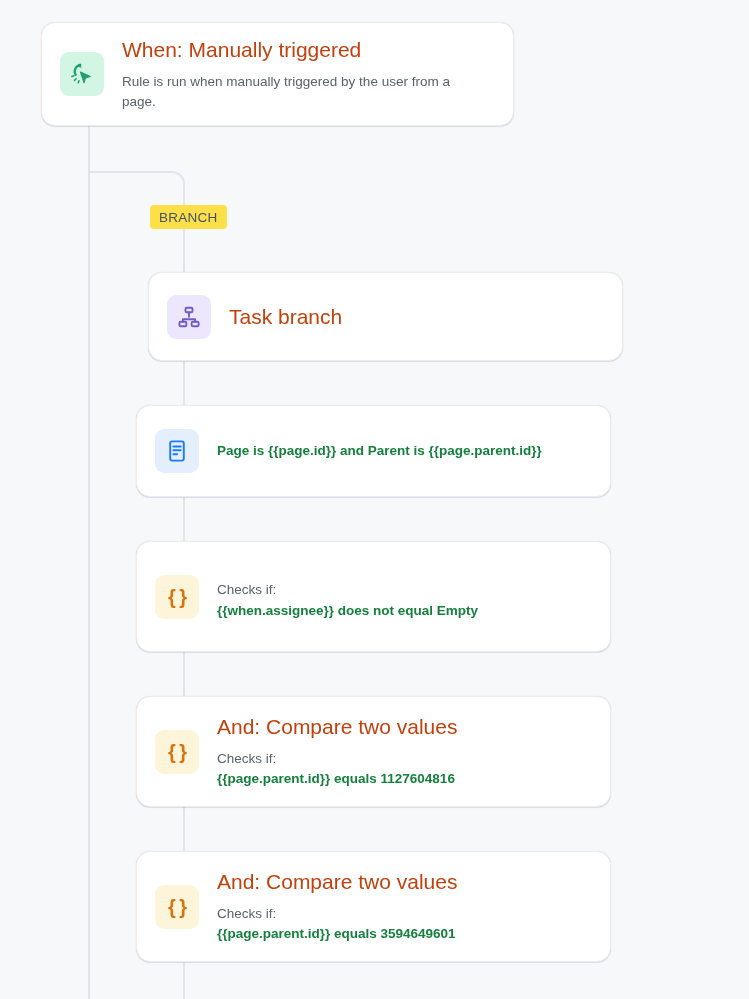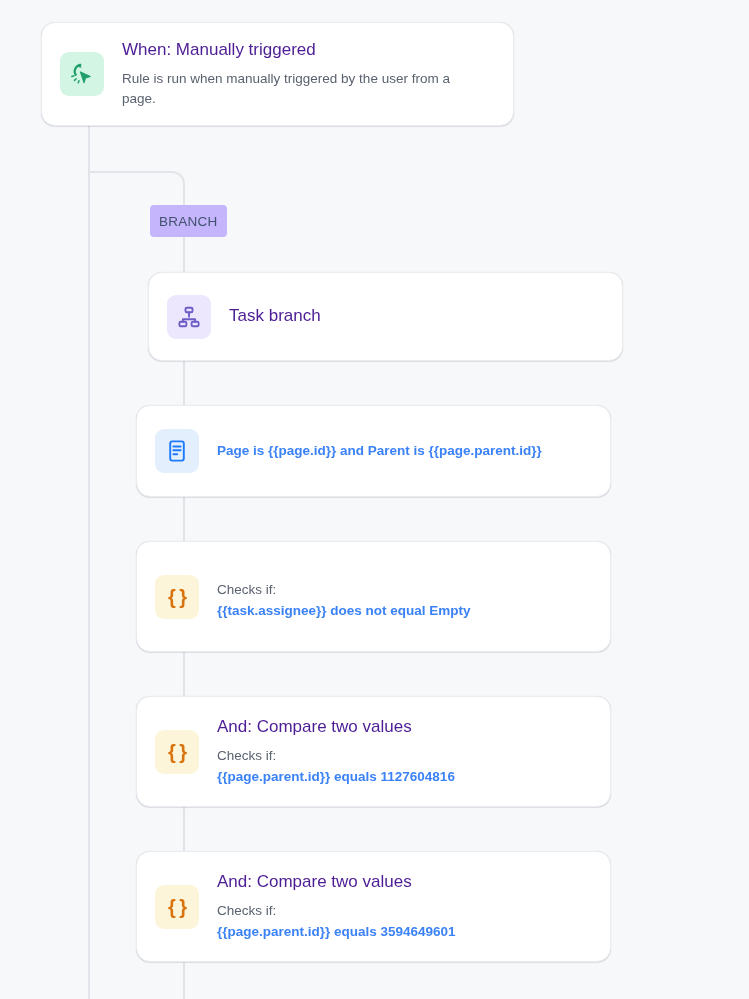--- a/index.html
+++ b/index.html
@@ -43,25 +43,25 @@
     border-right: 2px solid #e2e4e9;
     border-top-right-radius: 13px;
     box-sizing: border-box;
   }
 
   
   .branch-pill {
     position: absolute;
     left: 150px;
     top: 205px;
-    height: 32px;
+    height: 24px;
     padding: 0 9px;
     display: flex;
     align-items: center;
-    background: #c4b5fd;
+    background: #fde047;
     border-radius: 4px;
     font-size: 13.5px;
     letter-spacing: 0.25px;
     color: #42526e;
     z-index: 4;
     white-space: nowrap;
   }
 
   
   .card {
@@ -102,35 +102,35 @@
     font-size: 20px;
     font-weight: 700;
     color: #d9730d;
     letter-spacing: -1px;
     line-height: 1;
   }
 
   .card-text { min-width: 0; }
 
   .card-title {
-    font-size: 17px;
-    color: #4c1d95;
+    font-size: 21px;
+    color: #c2410c;
     line-height: 1.32;
     font-weight: 400;
   }
   .card-sub {
     font-size: 13.5px;
     color: #5a6270;
     line-height: 1.5;
     margin-top: 8px;
     font-weight: 400;
   }
   .card-sub-strong {
     font-size: 13.5px;
-    color: #3b82f6;
+    color: #15803d;
     line-height: 1.5;
     font-weight: 700;
   }
   .card-sub-strong.tight { margin-top: 1px; }
 </style>
 </head>
 <body>
 
 <div id="canvas">
 
@@ -190,21 +190,21 @@
     </div>
   </div>
 
   <div class="card" style="left:136px; top:541px; width:475px; height:111px;">
     <div class="card-body">
       <div class="icon-tile yellow">
         <span class="icon-brace">{&nbsp;}</span>
       </div>
       <div class="card-text">
         <div class="card-sub">Checks if:</div>
-        <div class="card-sub-strong">{{task.assignee}} does not equal Empty</div>
+        <div class="card-sub-strong">{{when.assignee}} does not equal Empty</div>
       </div>
     </div>
   </div>
 
   <div class="card" style="left:136px; top:696px; width:475px; height:111px;">
     <div class="card-body">
       <div class="icon-tile yellow">
         <span class="icon-brace">{&nbsp;}</span>
       </div>
       <div class="card-text">

